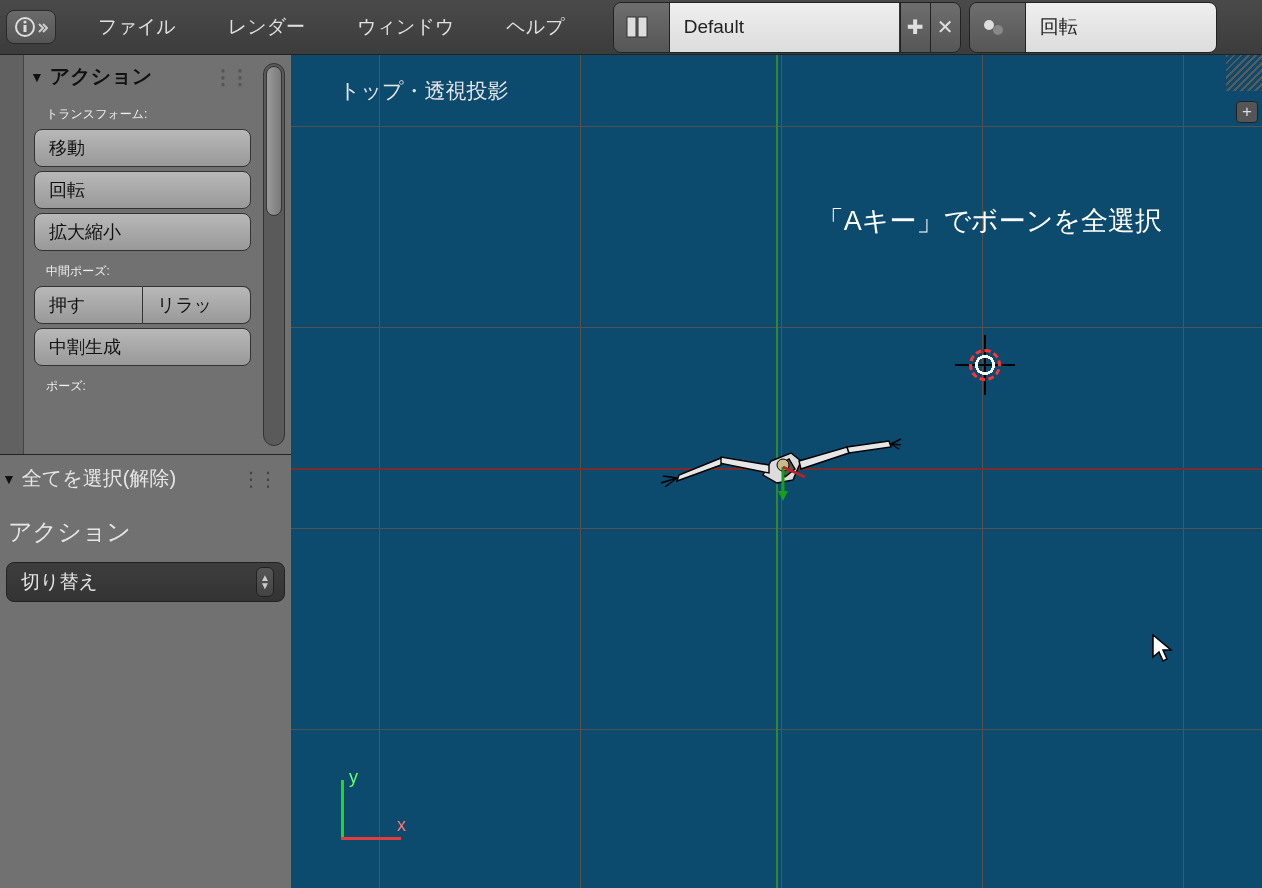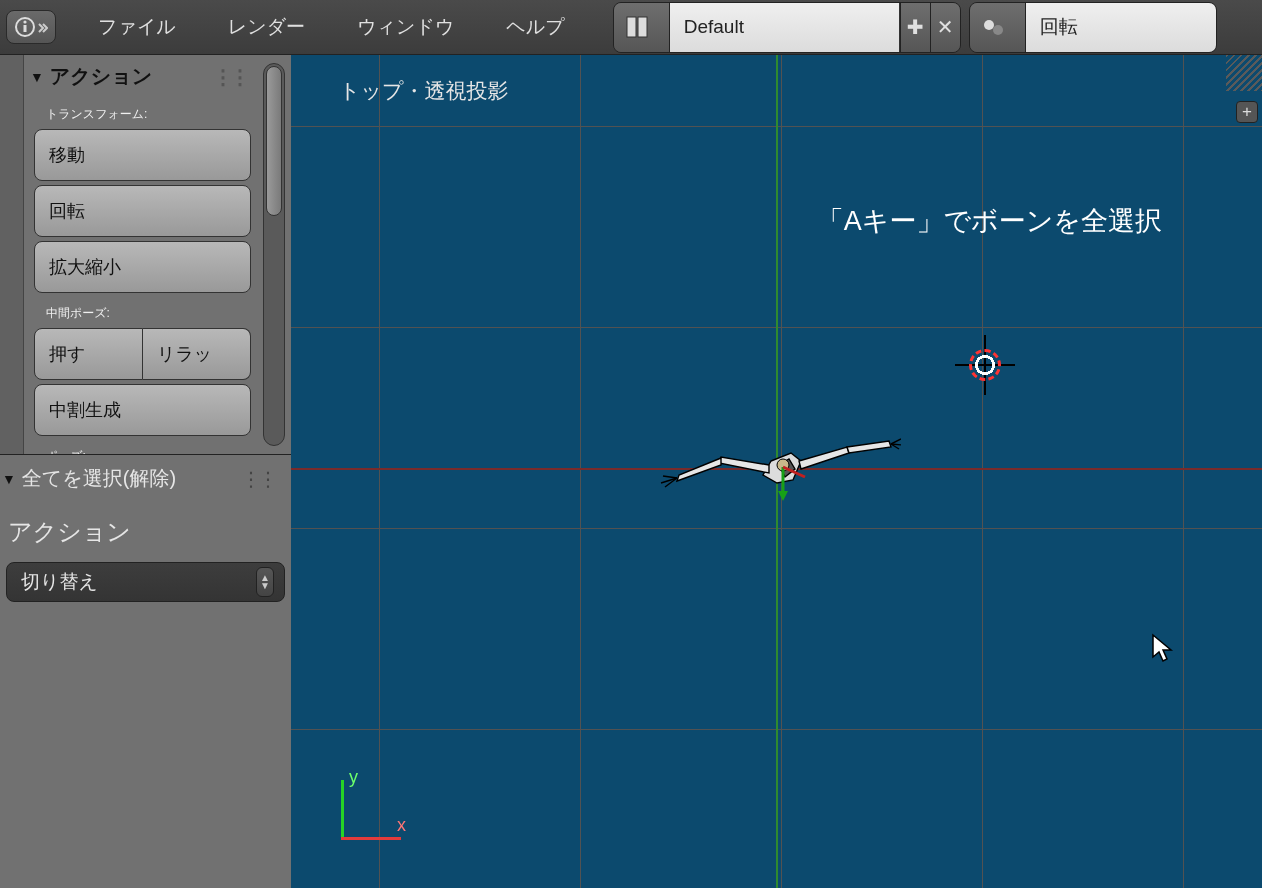--- a/index.html
+++ b/index.html
@@ -173,21 +173,21 @@
     color: #f0f0f0;
     font-size: 12px;
   }
   .btn-row {
     display: flex;
     gap: 0;
     padding: 0 40px 4px 10px;
   }
   .tool-btn {
     flex: 1;
-    height: 52px;
+    height: 38px;
     background: linear-gradient(#b8b8b8, #999);
     border: 1px solid #333;
     border-radius: 8px;
     color: #111;
     font-size: 18px;
     text-align: left;
     padding: 0 14px;
     display: flex;
     align-items: center;
   }

